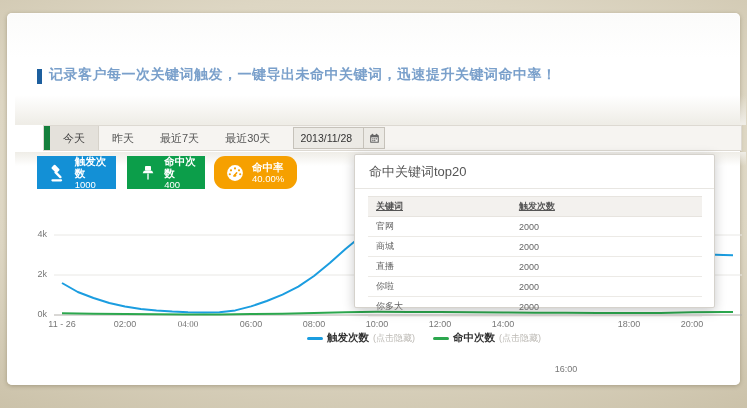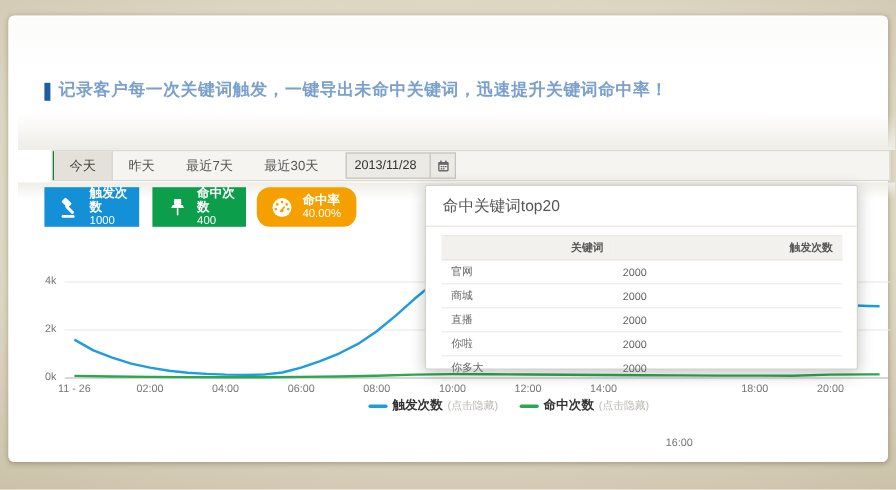--- a/index.html
+++ b/index.html
@@ -14,21 +14,21 @@
   .headline .bar{width:5px;height:15px;background:#1d5f9e;margin-right:7px;}
   .headline .txt{font-size:14px;font-weight:bold;color:#7aa0cb;letter-spacing:.5px;}
   .band1{position:absolute;left:8px;top:82px;width:731px;height:30px;
     background:linear-gradient(180deg,rgba(241,239,233,0),#efede7 95%);}
   .band2{position:absolute;left:8px;top:139px;width:731px;height:14px;
     background:linear-gradient(180deg,#efede7,rgba(241,239,233,0));}
   
   .toolbar{position:absolute;left:36px;top:112px;width:699px;height:26px;background:#f6f4f1;
     border:1px solid #ddd9d2;box-sizing:border-box;display:flex;align-items:stretch;}
   .tab{font-size:11px;color:#555;display:flex;align-items:center;padding:0 13px;cursor:pointer;}
-  .tab.active{background:#e4e1db;border-right:1px solid #d6d2ca;border-left:1px solid #15803d;color:#444;}
+  .tab.active{background:#e4e1db;border-right:1px solid #d6d2ca;border-left:6px solid #15803d;color:#444;}
   .datebox{margin-left:10px;align-self:center;display:flex;align-items:stretch;height:20px;width:90px;
     background:#eceae5;border:1px solid #c6c2ba;}
   .datebox .val{flex:1;font-size:10.5px;color:#333;display:flex;align-items:center;padding-left:6px;}
   .datebox .cal{width:20px;border-left:1px solid #c6c2ba;display:flex;align-items:center;justify-content:center;cursor:pointer;}
   
   .stat{position:absolute;top:143px;height:33px;display:flex;align-items:center;color:#fff;cursor:pointer;}
   .stat .ic{width:26px;display:flex;justify-content:center;margin:0 4px 0 8px;}
   .stat .lab{font-size:10.5px;font-weight:bold;line-height:12px;}
   .stat .val{font-size:9.5px;line-height:11px;}
   #stat0{left:30px;width:79px;}
@@ -41,22 +41,22 @@
   .legend{position:absolute;left:67px;top:318px;width:700px;display:flex;justify-content:center;gap:18px;align-items:center;}
   .legend .item{display:flex;align-items:center;gap:4px;cursor:pointer;}
   .legend-dash{width:16px;height:3px;border-radius:2px;}
   .legend .nm{font-size:10.5px;font-weight:bold;color:#333;}
   .legend .hint{font-size:9px;color:#bcb9b4;}
   
   .popup{position:absolute;left:347px;top:141px;width:361px;height:154px;background:#fff;
     border:1px solid #d5d2cc;border-radius:2px;box-shadow:0 3px 12px rgba(0,0,0,.22);box-sizing:border-box;}
   .popup .ptitle{font-size:13px;color:#555;padding:8px 14px 7px;border-bottom:1px solid #e8e6e2;}
   .popup table{border-collapse:collapse;margin:7px 13px 0 13px;width:334px;table-layout:fixed;}
-  .popup th{background:#f3f1ee;font-size:9px;font-weight:bold;color:#555;text-align:right;
-    padding:3px 8px;border:1px solid #e7e4df;border-left:none;border-right:none;}
+  .popup th{background:#f3f1ee;font-size:9px;font-weight:bold;color:#555;text-align:left;
+    padding:3px 8px;border:1px solid #e7e4df;border-left:none;border-right:none;text-decoration:underline;}
   .popup th:first-child{width:38%;}
   .popup td{font-size:9px;color:#666;padding:3px 8px;border-bottom:1px solid #eceae6;}
 </style>
 </head>
 <body>
 
 <div id="stage">
   <div class="card">
 
     <div class="headline">
@@ -147,21 +147,21 @@
         <path d="M20.0,102.2 L51.5,102.8 L83.0,103.1 L114.5,103.3 L146.0,103.4 L177.5,103.4 L209.0,103.1 L240.5,102.7 L272.0,102.1 L303.5,101.2 L335.0,100.8 L366.5,100.9 L398.0,101.1 L429.5,101.3 L461.0,101.5 L492.5,101.7 L524.0,101.8 L555.5,102.0 L587.0,102.0 L618.5,102.1 L650.0,101.2 L681.5,101.0 L691.0,101.0" fill="none" stroke="#2ca74e" stroke-width="2" stroke-linejoin="round"></path>
       </svg>
     <div id="ylabels">
         <span class="ylab" style="top: 296px;">0k</span>
         <span class="ylab" style="top: 256px;">2k</span>
         <span class="ylab" style="top: 216px;">4k</span>
       </div>
     <div id="xlabels">
         <span class="xlab" style="left: 55px;">11 - 26</span>
         <span class="xlab" style="left: 118px;">02:00</span>
-        <span class="xlab" style="left: 181px;">04:00</span>
+        <span class="xlab" style="left: 181px; font-family: Liberation Serif, serif;">04:00</span>
         <span class="xlab" style="left: 244px;">06:00</span>
         <span class="xlab" style="left: 307px;">08:00</span>
         <span class="xlab" style="left: 370px;">10:00</span>
         <span class="xlab" style="left: 433px;">12:00</span>
         <span class="xlab" style="left: 496px;">14:00</span>
         <span class="xlab" style="left: 559px; margin-top: 45px;">16:00</span>
         <span class="xlab" style="left: 622px;">18:00</span>
         <span class="xlab" style="left: 685px;">20:00</span>
       </div>
 

